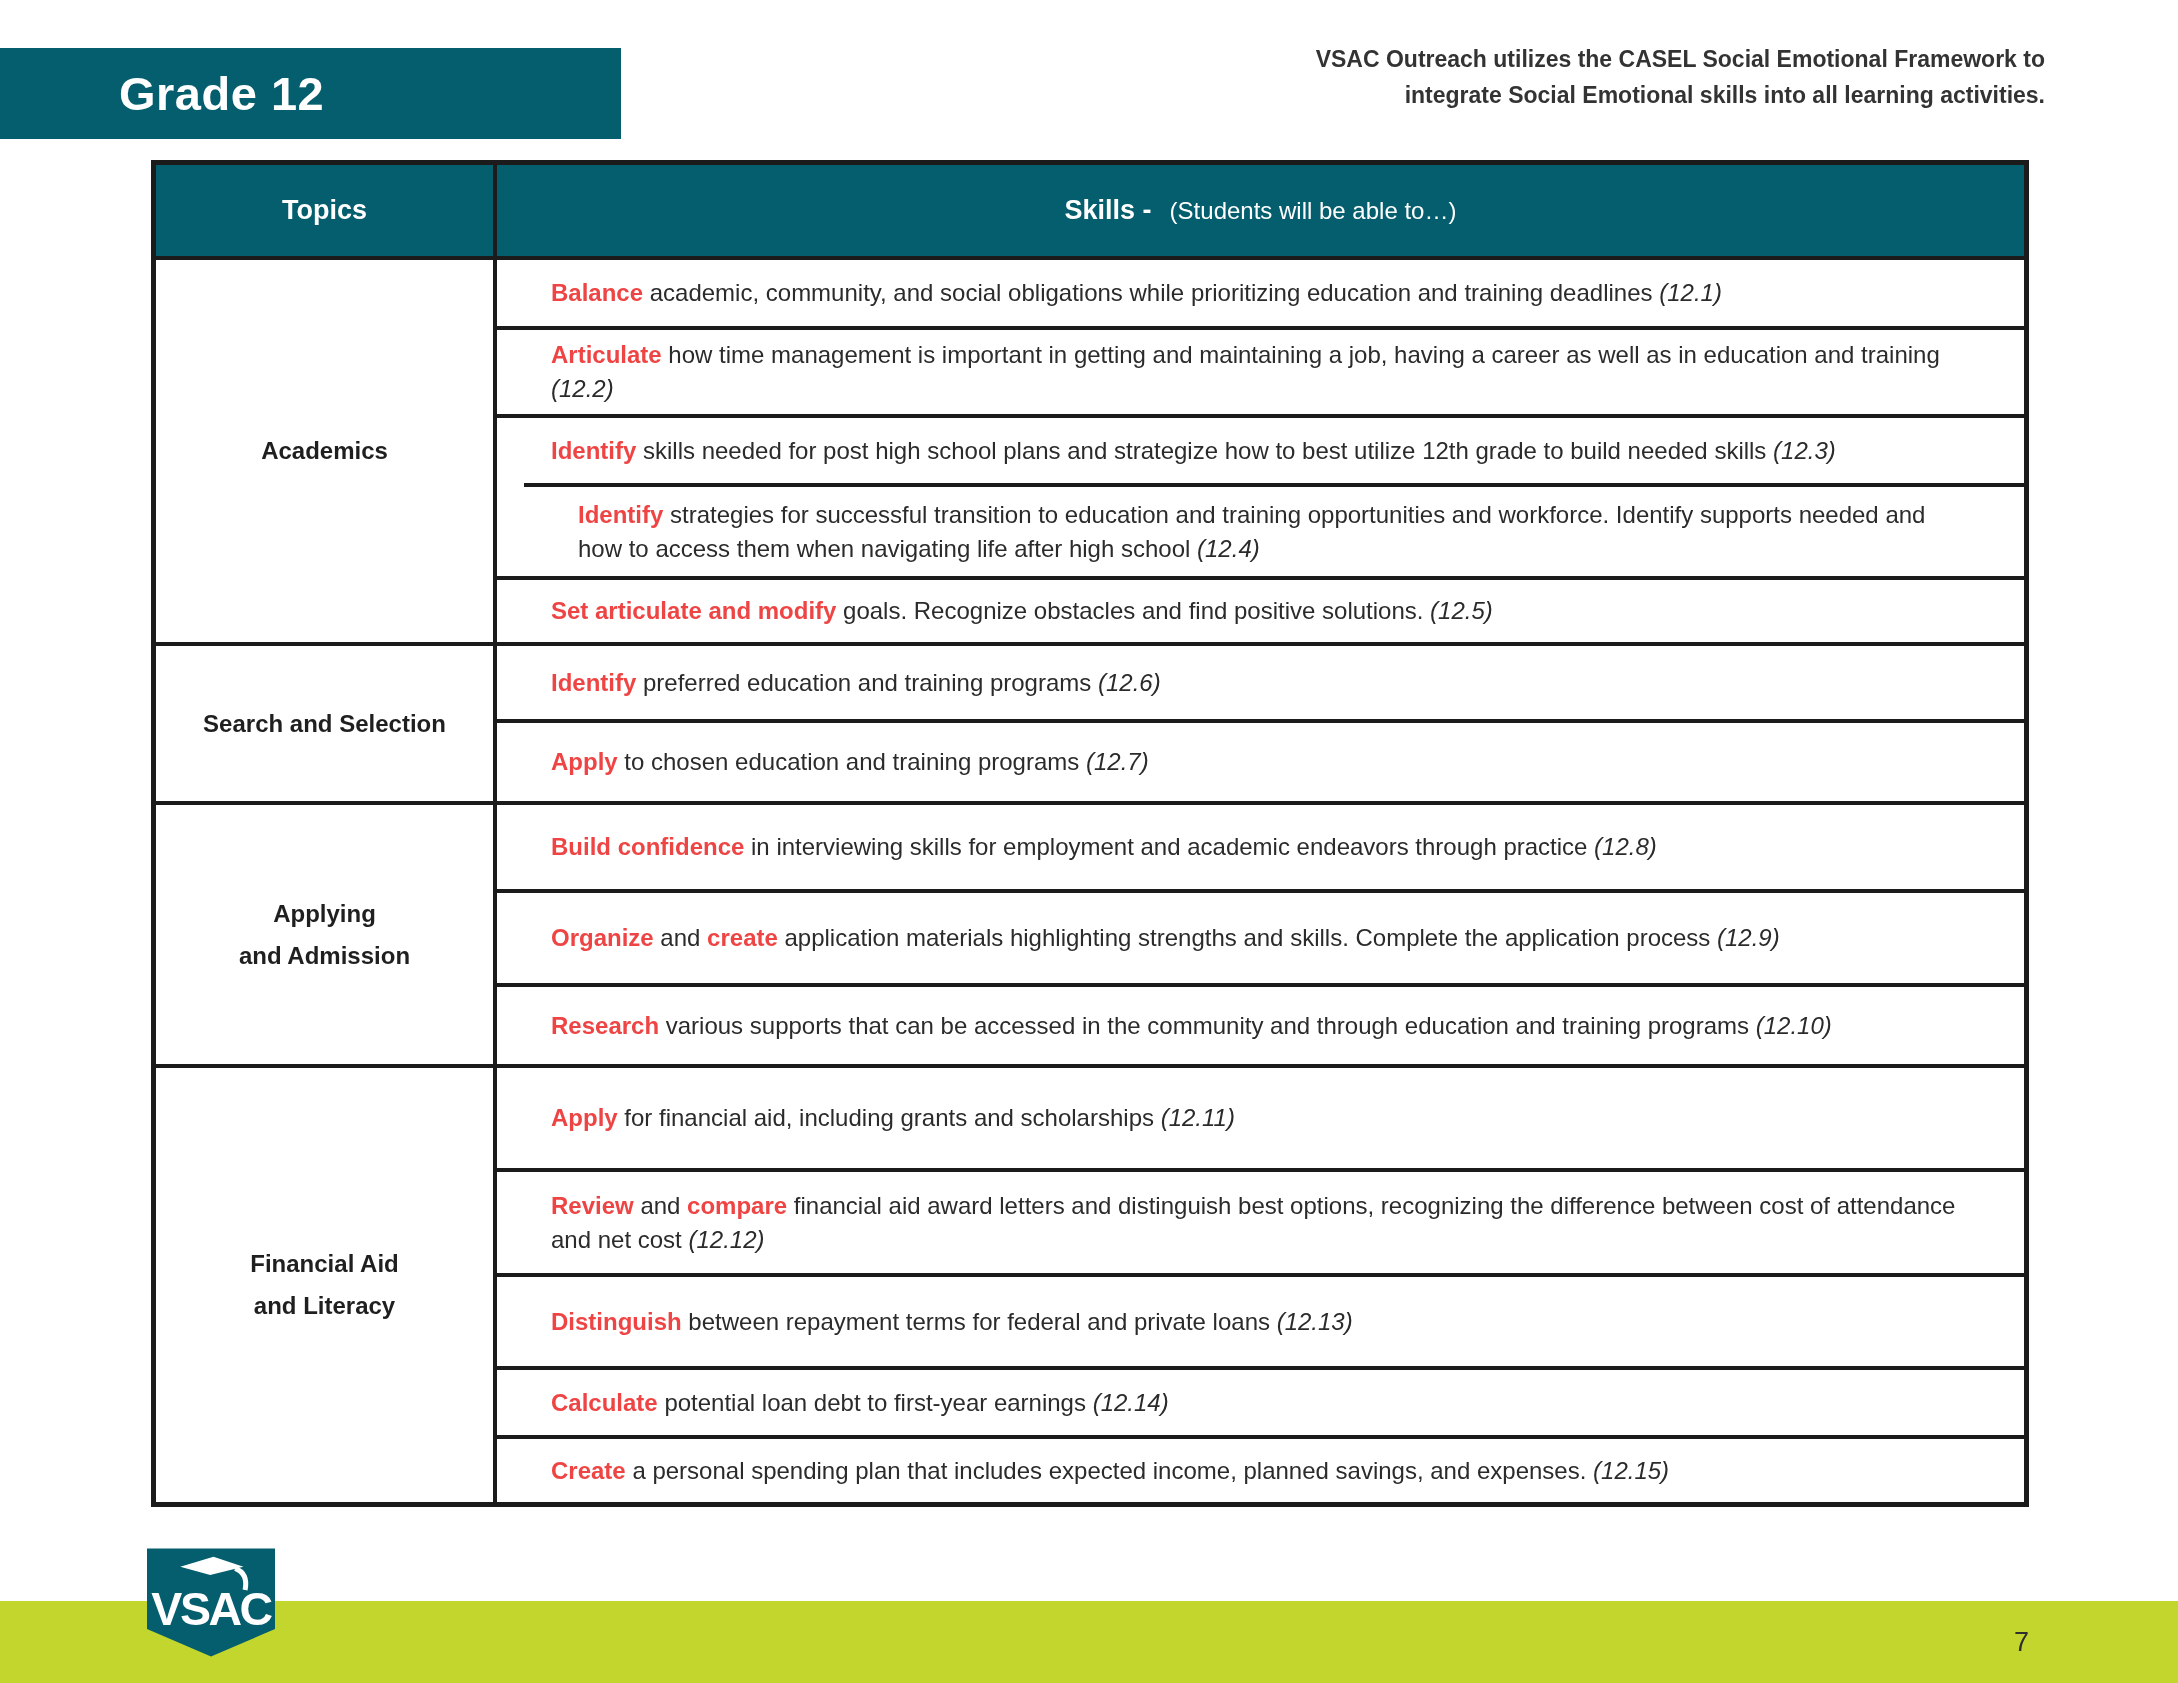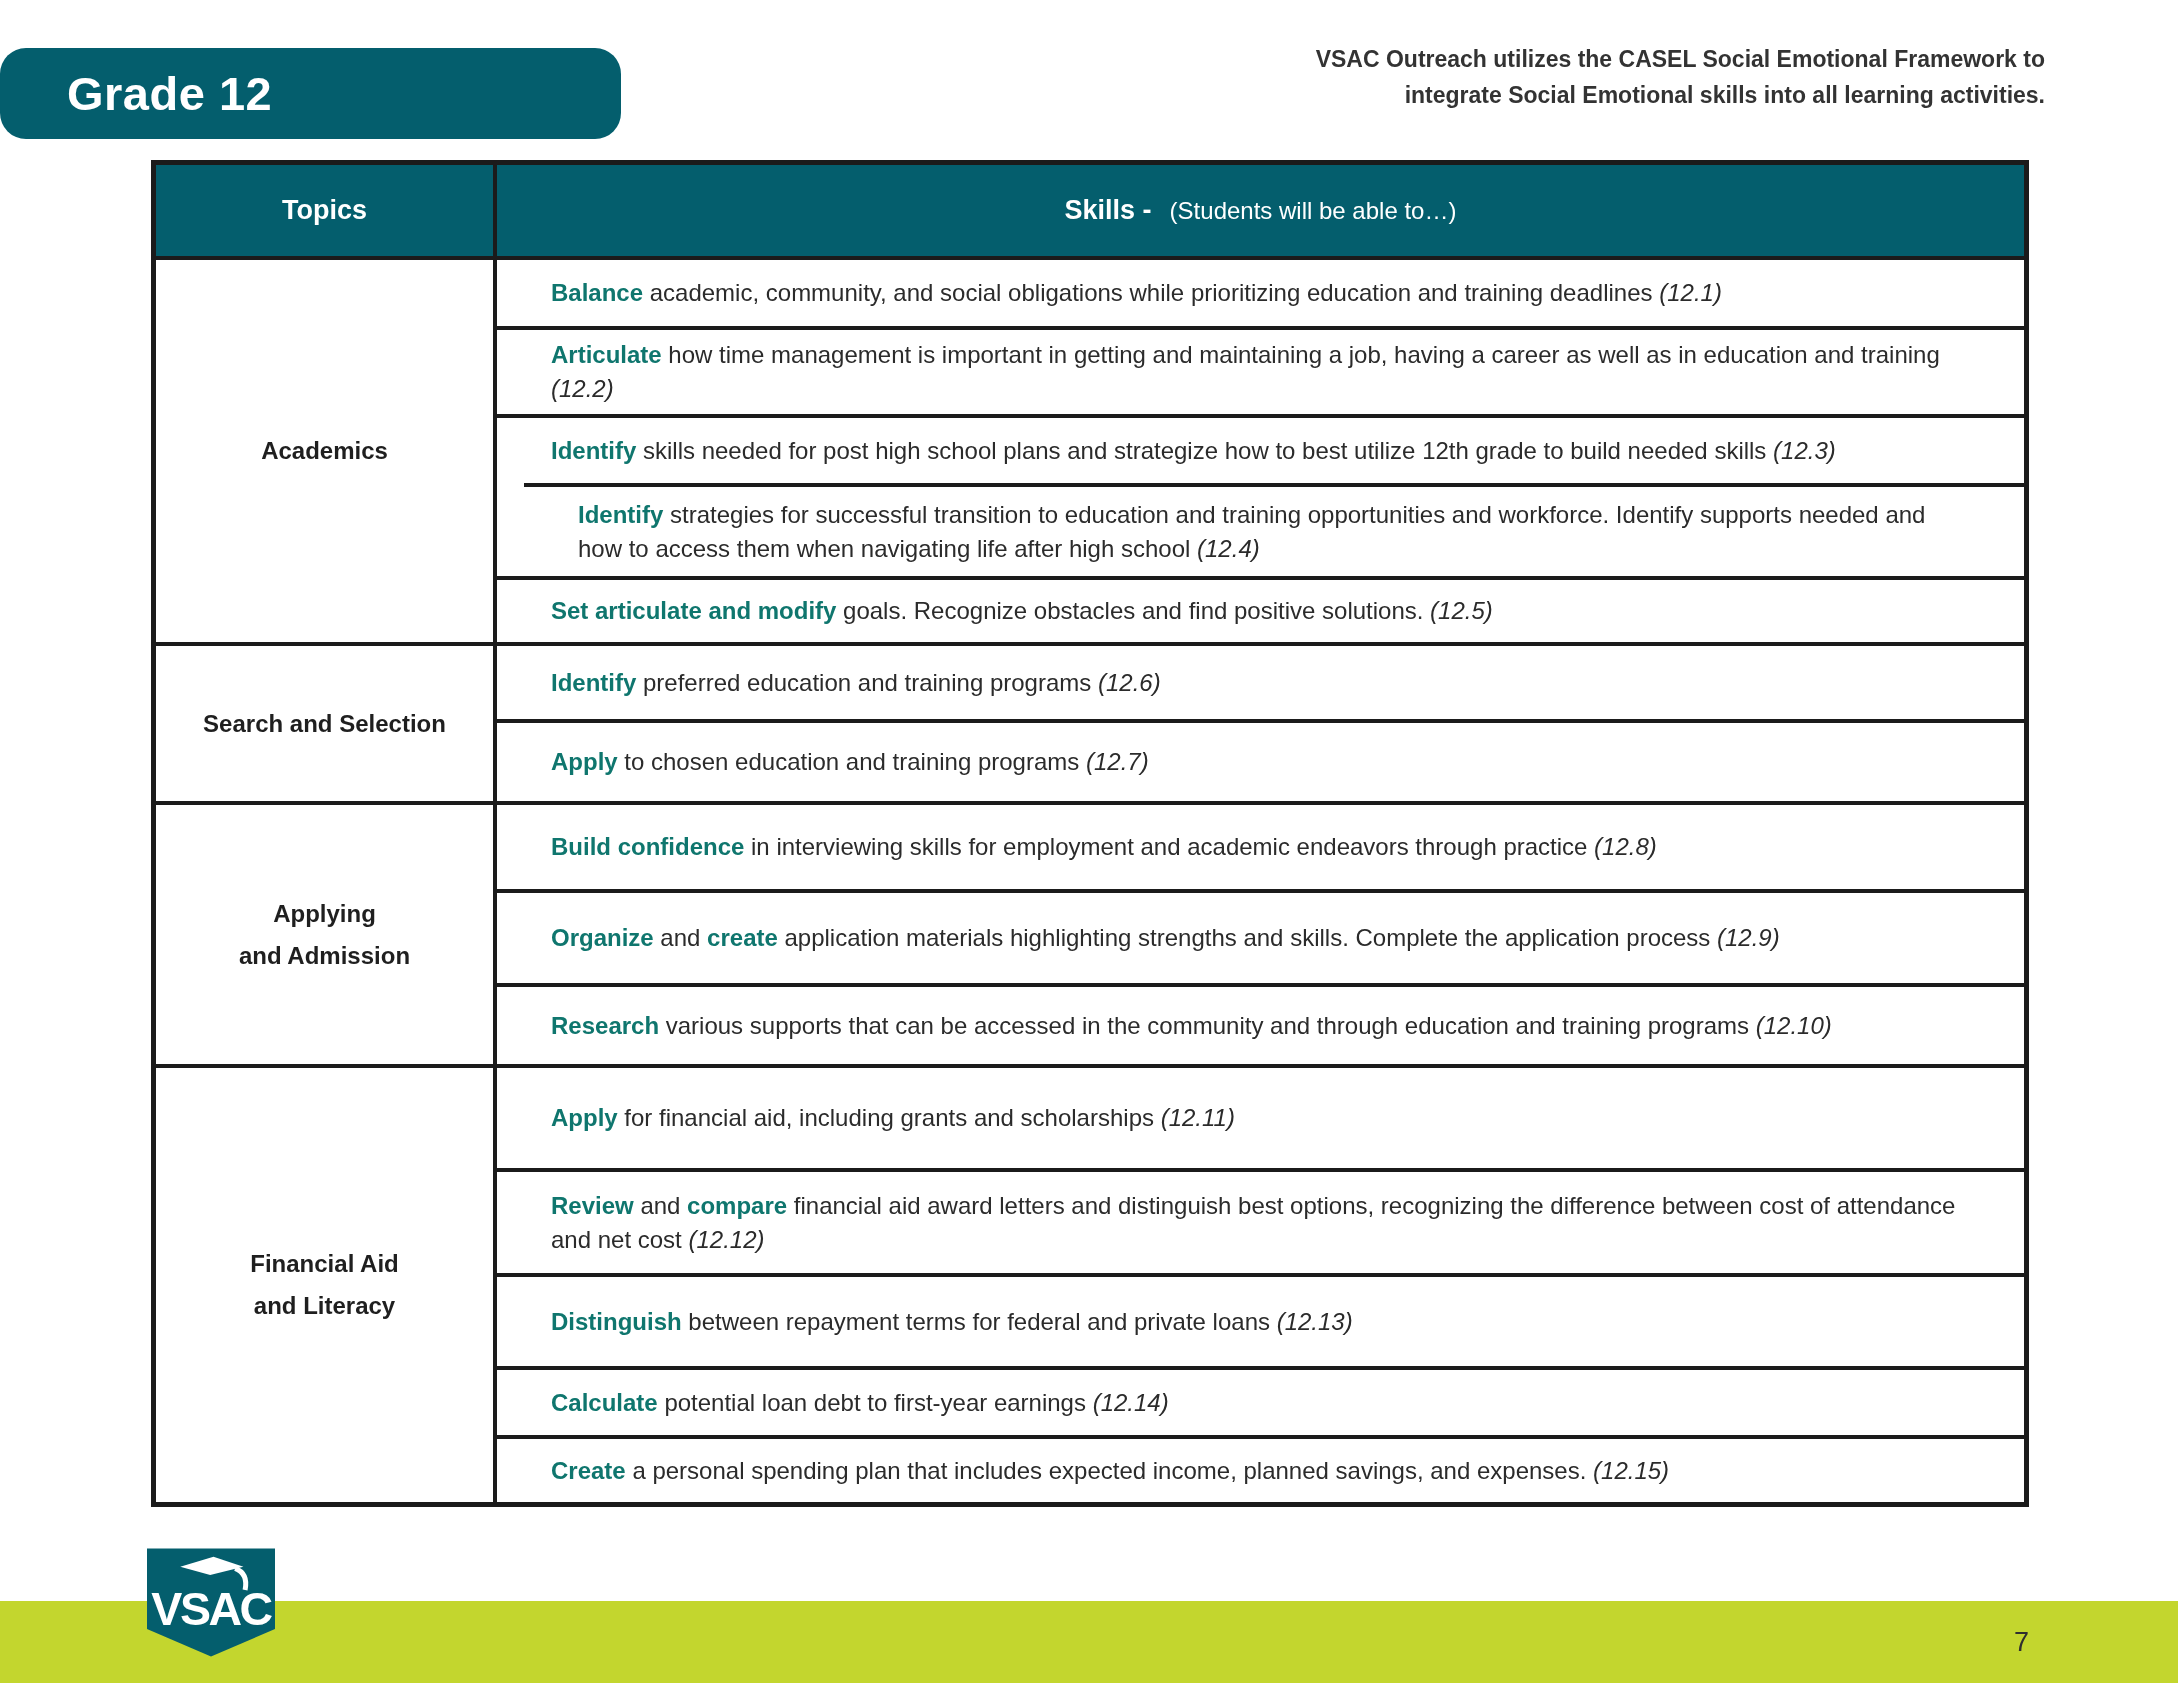--- a/index.html
+++ b/index.html
@@ -10,22 +10,21 @@
     overflow: hidden;
     font-family: "Liberation Sans", "DejaVu Sans", sans-serif;
     color: var(--text, #2b2b2b);
   }
   .grade-banner {
     position: absolute;
     left: 0; top: 48px;
     width: 621px; height: 91px;
     background: var(--teal, #045e6d);
     display: flex; align-items: center;
-    padding-left: 67px;
-    border-radius: 26px;
+    padding-left: 119px;
   }
   .grade-banner span {
     color: #ffffff;
     font-size: 47px;
     font-weight: 700;
     letter-spacing: 0.5px;
   }
   .header-note {
     position: absolute;
     top: 42px; right: 133px;
@@ -71,21 +70,21 @@
     padding: 6px 14px;
   }
   .topic-line + .topic-line { margin-top: 14px; }
   .rows { flex: 1; display: flex; flex-direction: column; }
   .skill-row {
     display: flex; align-items: center;
     padding: 8px 54px 8px 54px;
   }
   .skill-row + .skill-row { border-top: 4px solid var(--border, #1b1b1b); }
   .skill-text { font-size: 24px; line-height: 1.42; color: #2b2b2b; }
-  .skill-text .b { font-weight: 700; color: #0f766e; }
+  .skill-text .b { font-weight: 700; color: #ef4444; }
   .skill-text .i { font-style: italic; }
   .footer-bar {
     position: absolute;
     left: 0; bottom: 0;
     width: 2178px; height: 82px;
     background: var(--lime, #c3d62e);
   }
   .page-num {
     position: absolute;
     right: 149px; top: 50%;

